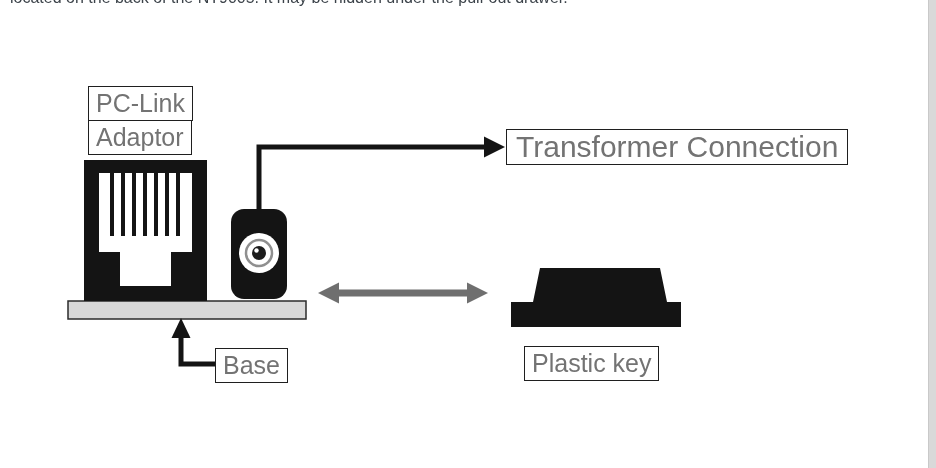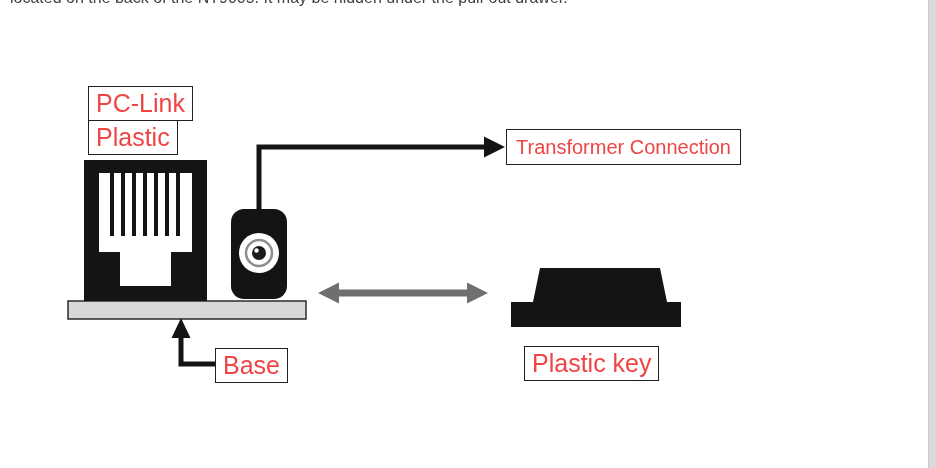--- a/index.html
+++ b/index.html
@@ -31,28 +31,28 @@
     top: 0;
     width: 936px;
     height: 468px;
   }
   
   .label-box {
     position: absolute;
     display: inline-block;
     background: #ffffff;
     border: 1.5px solid #1f1f1f;
-    color: #ef4444;
+    color: #737373;
     font-size: 25px;
     line-height: 31px;
     padding: 1px 7px;
     white-space: nowrap;
   }
   .label-box.big {
-    font-size: 20px;
+    font-size: 30px;
     line-height: 32px;
     padding: 1px 9px;
   }
   .stacked-labels {
     position: absolute;
     left: 88px;
     top: 86px;
   }
   .stacked-labels .label-box {
     position: static;
@@ -122,21 +122,21 @@
     <g>
       <polyline points="215,364 181,364 181,332" fill="none" stroke-width="5" stroke="#141414"></polyline>
       <polygon points="181,318 171.5,338 190.5,338" fill="#141414"></polygon>
     </g>
 
     <polygon points="540,268 660,268 667,302 681,302 681,327 511,327 511,302 533,302" fill="#141414"></polygon>
   </svg>
 
   <div class="stacked-labels">
     <div class="label-box">PC-Link</div>
-    <div class="label-box">Plastic</div>
+    <div class="label-box">Adaptor</div>
   </div>
 
   <div class="label-box big pos-transformer">Transformer Connection</div>
 
   <div class="label-box pos-plastic-key">Plastic key</div>
 
   <div class="label-box pos-base">Base</div>
 
   <div class="scrollbar"></div>
 

